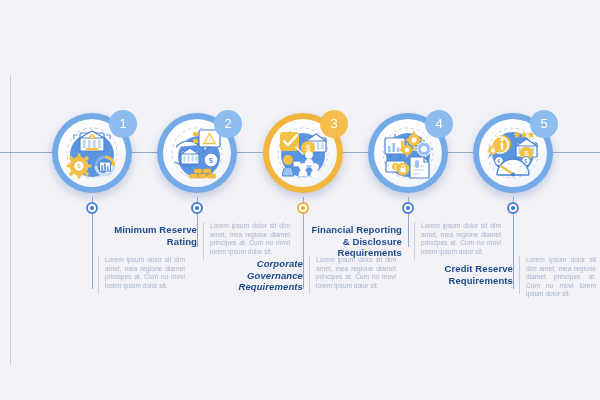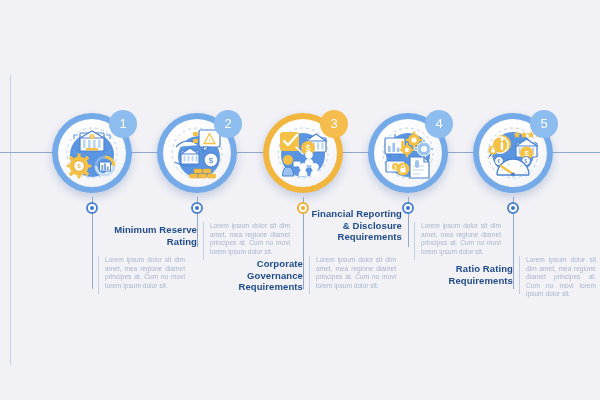--- a/index.html
+++ b/index.html
@@ -187,21 +187,21 @@
         </g>
         <path d="M40 40 v4 M36 48 h8" stroke="#e8eef8" stroke-width="1"></path>
       </svg>
     </div>
     <div class="badge accent">3</div>
   </div>
   <div class="stem" style="left:303px;top:197px;height:92px;"></div>
   <div class="dot accent" style="left:297px;top:202px;">
       <i></i>
     </div>
-  <div class="ttl" style="left:219px;top:258px;width:84px;">Corporate Governance Requirements</div>
+  <div class="ttl" style="left:219px;top:258px;width:84px;font-style:italic;">Corporate Governance Requirements</div>
   <div class="divider" style="left:309px;top:256px;height:38px;"></div>
   <div class="body" style="left:316px;top:256px;width:80px;">Lorem ipsum dolor sit dim amet, mea regione diamet principes at. Cum no movi lorem ipsum dolor sit.</div>
 
   <div class="node" style="left:368px;top:113px;">
     <div class="ring"></div>
     <div class="art">
       <svg viewBox="0 0 68 68" width="68" height="68">
         <circle cx="34" cy="36" r="22" fill="#5b94e0"></circle>
         <circle cx="34" cy="34" r="25" fill="none" stroke="#b9ccea" stroke-width="1" stroke-dasharray="3 3"></circle>
         <rect x="11" y="19" width="20" height="16" rx="1" fill="#ffffff" stroke="#4d84d1" stroke-width="1.2"></rect>
@@ -259,21 +259,21 @@
           <path d="M-1.4 -1 v-1.6 a1.4 1.4 0 0 1 2.8 0 v1.6" fill="none" stroke="#ffffff" stroke-width="1"></path>
         </g>
       </svg>
     </div>
     <div class="badge">4</div>
   </div>
   <div class="stem" style="left:408px;top:197px;height:50px;"></div>
   <div class="dot" style="left:402px;top:202px;">
       <i></i>
     </div>
-  <div class="ttl" style="left:310px;top:208px;width:92px;">Financial Reporting &amp; Disclosure Requirements</div>
+  <div class="ttl" style="left:310px;top:224px;width:92px;">Financial Reporting &amp; Disclosure Requirements</div>
   <div class="divider" style="left:414px;top:222px;height:38px;"></div>
   <div class="body" style="left:421px;top:222px;width:80px;">Lorem ipsum dolor sit dim amet, mea regione diamet principes at. Cum no movi lorem ipsum dolor sit.</div>
 
   <div class="node" style="left:473px;top:113px;">
     <div class="ring"></div>
     <div class="art">
       <svg viewBox="0 0 68 68" width="68" height="68">
         <circle cx="34" cy="34" r="21" fill="#5b94e0"></circle>
         <circle cx="34" cy="34" r="25" fill="none" stroke="#b9ccea" stroke-width="1" stroke-dasharray="3 3"></circle>
         <g fill="#f4c145">
@@ -311,17 +311,17 @@
         <circle cx="34" cy="55.5" r="2" fill="#4d84d1"></circle>
         <path d="M23 52 v-2 M30 46.5 v-2 M41 48 l1.6 -1.6 M46 53.5 h2" stroke="#bcd5f2" stroke-width="1.1"></path>
       </svg>
     </div>
     <div class="badge">5</div>
   </div>
   <div class="stem" style="left:513px;top:197px;height:92px;"></div>
   <div class="dot" style="left:507px;top:202px;">
       <i></i>
     </div>
-  <div class="ttl" style="left:429px;top:263px;width:84px;">Ratio Rating Requirements</div>
+  <div class="ttl" style="left:429px;top:263px;width:84px;">Credit Reserve Requirements</div>
   <div class="divider" style="left:519px;top:256px;height:38px;"></div>
   <div class="body" style="left:526px;top:256px;width:70px;">Lorem ipsum dolor sit dim amet, mea regione diamet principes at. Cum no movi lorem ipsum dolor sit.</div>
 
 </div>
 
 </body></html>

